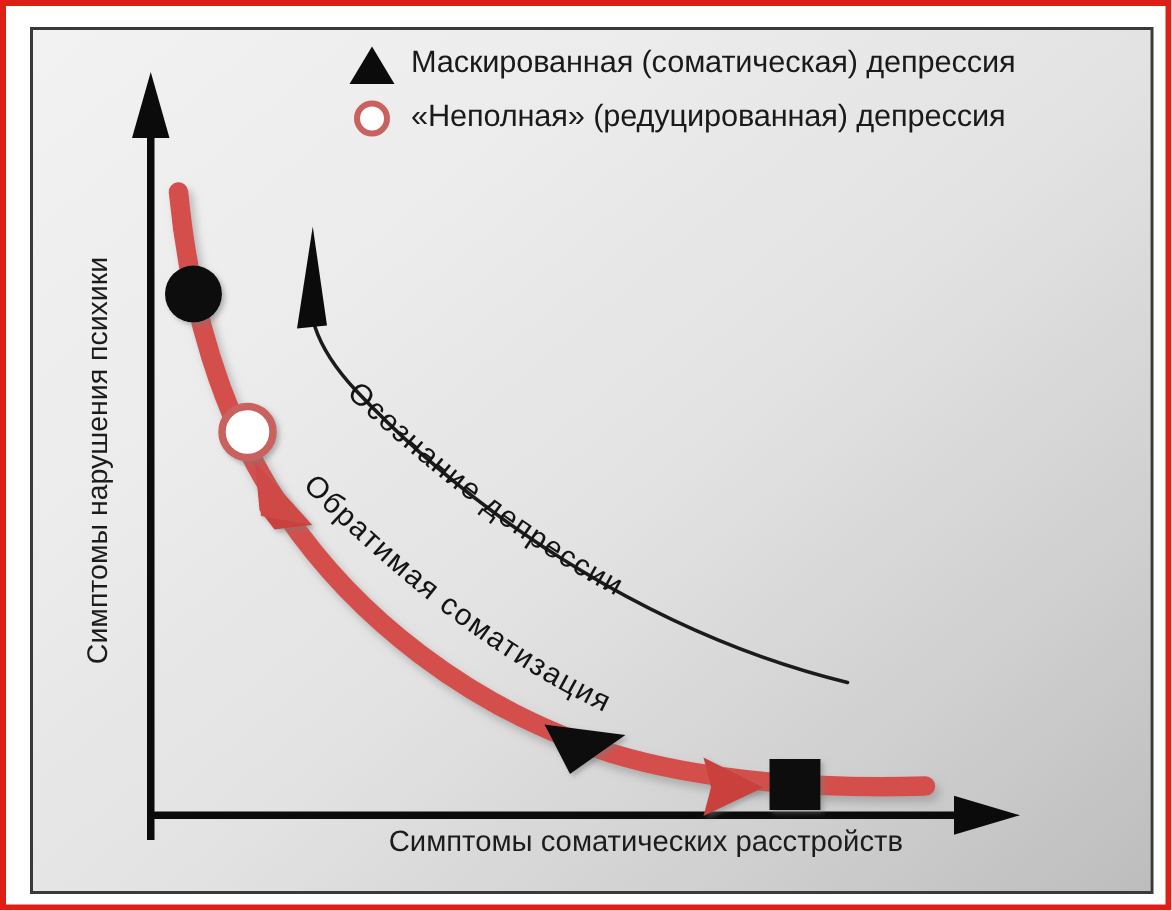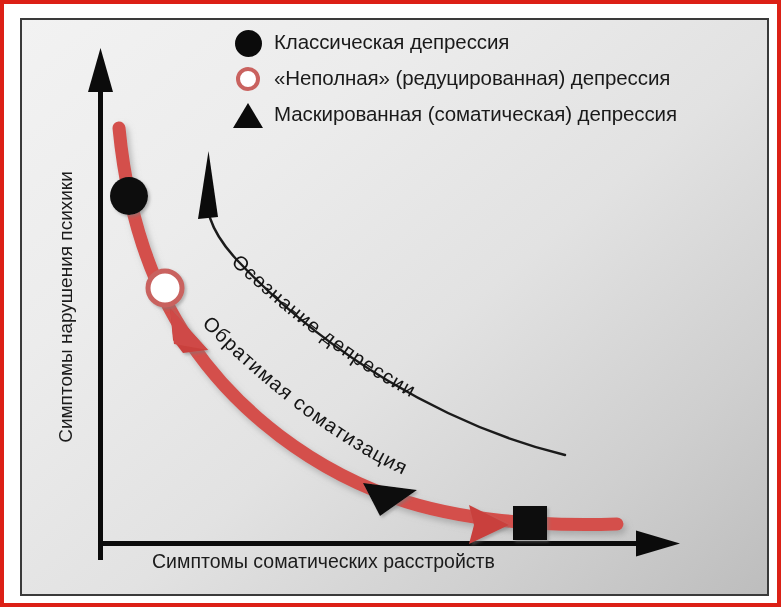--- a/index.html
+++ b/index.html
@@ -71,21 +71,21 @@
     left:-96px;top:276px;
     width:280px;
     transform:rotate(-90deg);
     transform-origin:center center;
     text-align:center;
     font-size:19px;color:#1c1c1c;
     white-space:nowrap;
   }
   #xlabel{
     position:absolute;left:130px;top:530px;width:450px;
-    text-align:left;font-size:19.5px;color:#1c1c1c;
+    text-align:right;font-size:19.5px;color:#1c1c1c;
     white-space:nowrap;
   }
 
   
   .pathtext{
     font-size:20px;fill:#141414;
     font-family:"Liberation Sans","DejaVu Sans",sans-serif;
     letter-spacing:1.1px;
   }
 </style>
@@ -155,39 +155,33 @@
         <text class="pathtext">
           <textPath href="#awarePath" startOffset="3%">Осознание  депрессии</textPath>
         </text>
         <text class="pathtext">
           <textPath href="#somaPath" startOffset="2%">Обратимая   соматизация</textPath>
         </text>
       </svg>
 
       <div id="legend">
 
+
         <div class="legend-row">
           <span class="legend-marker">
-            <span class="m-circle"></span>
+            <span class="m-tri"></span>
           </span>
-          <span class="legend-label">Классическая депрессия</span>
+          <span class="legend-label">Маскированная (соматическая) депрессия</span>
         </div>
 
         <div class="legend-row">
           <span class="legend-marker">
             <span class="m-ring"></span>
           </span>
           <span class="legend-label">«Неполная» (редуцированная) депрессия</span>
-        </div>
-
-        <div class="legend-row">
-          <span class="legend-marker">
-            <span class="m-tri"></span>
-          </span>
-          <span class="legend-label">Маскированная (соматическая) депрессия</span>
         </div>
 
 
       </div>
 
       <div id="ylabel">Симптомы нарушения психики</div>
       <div id="xlabel">Симптомы соматических расстройств</div>
 
     </div>
   </div>

